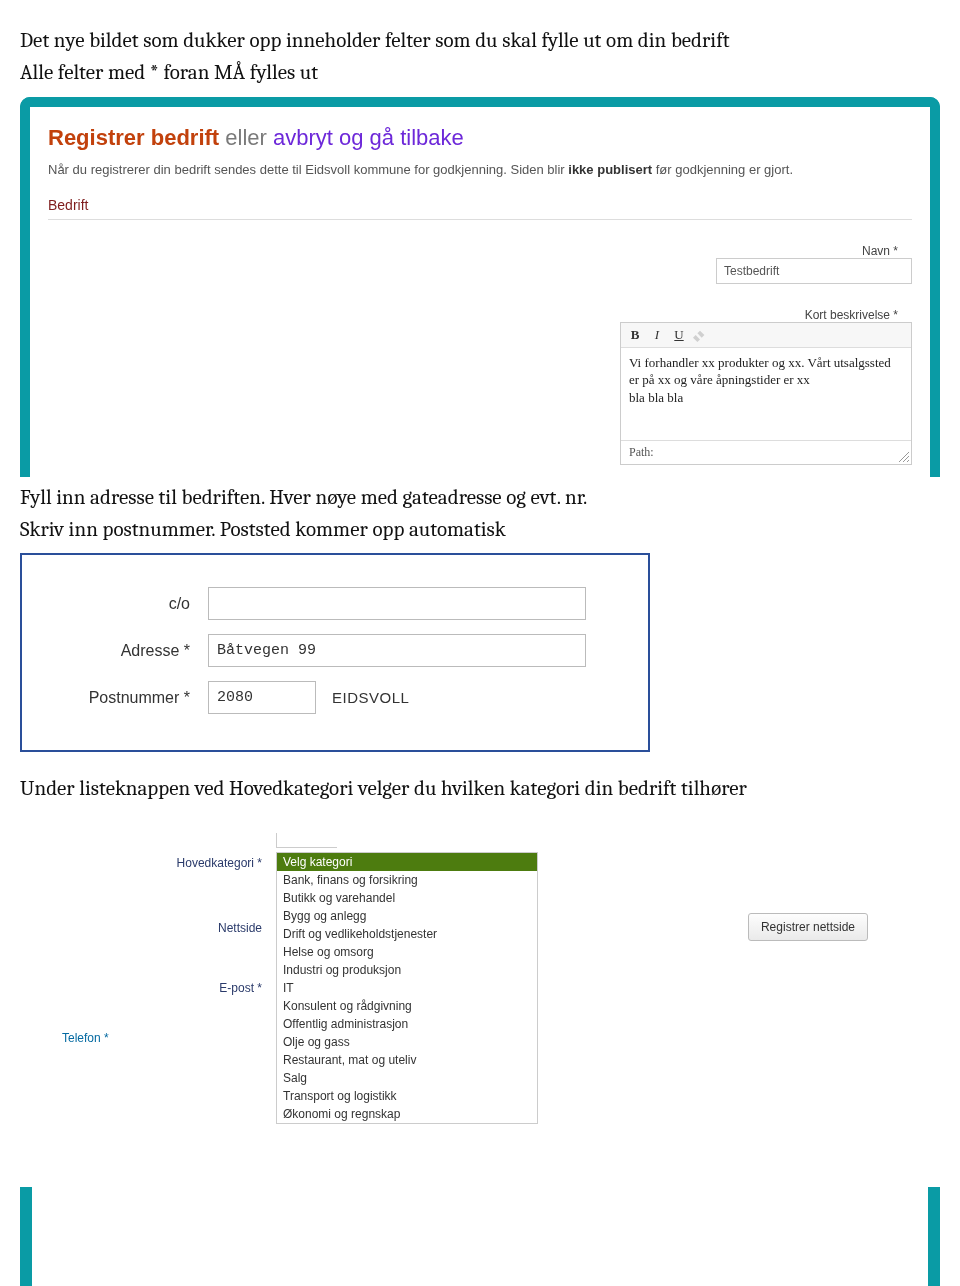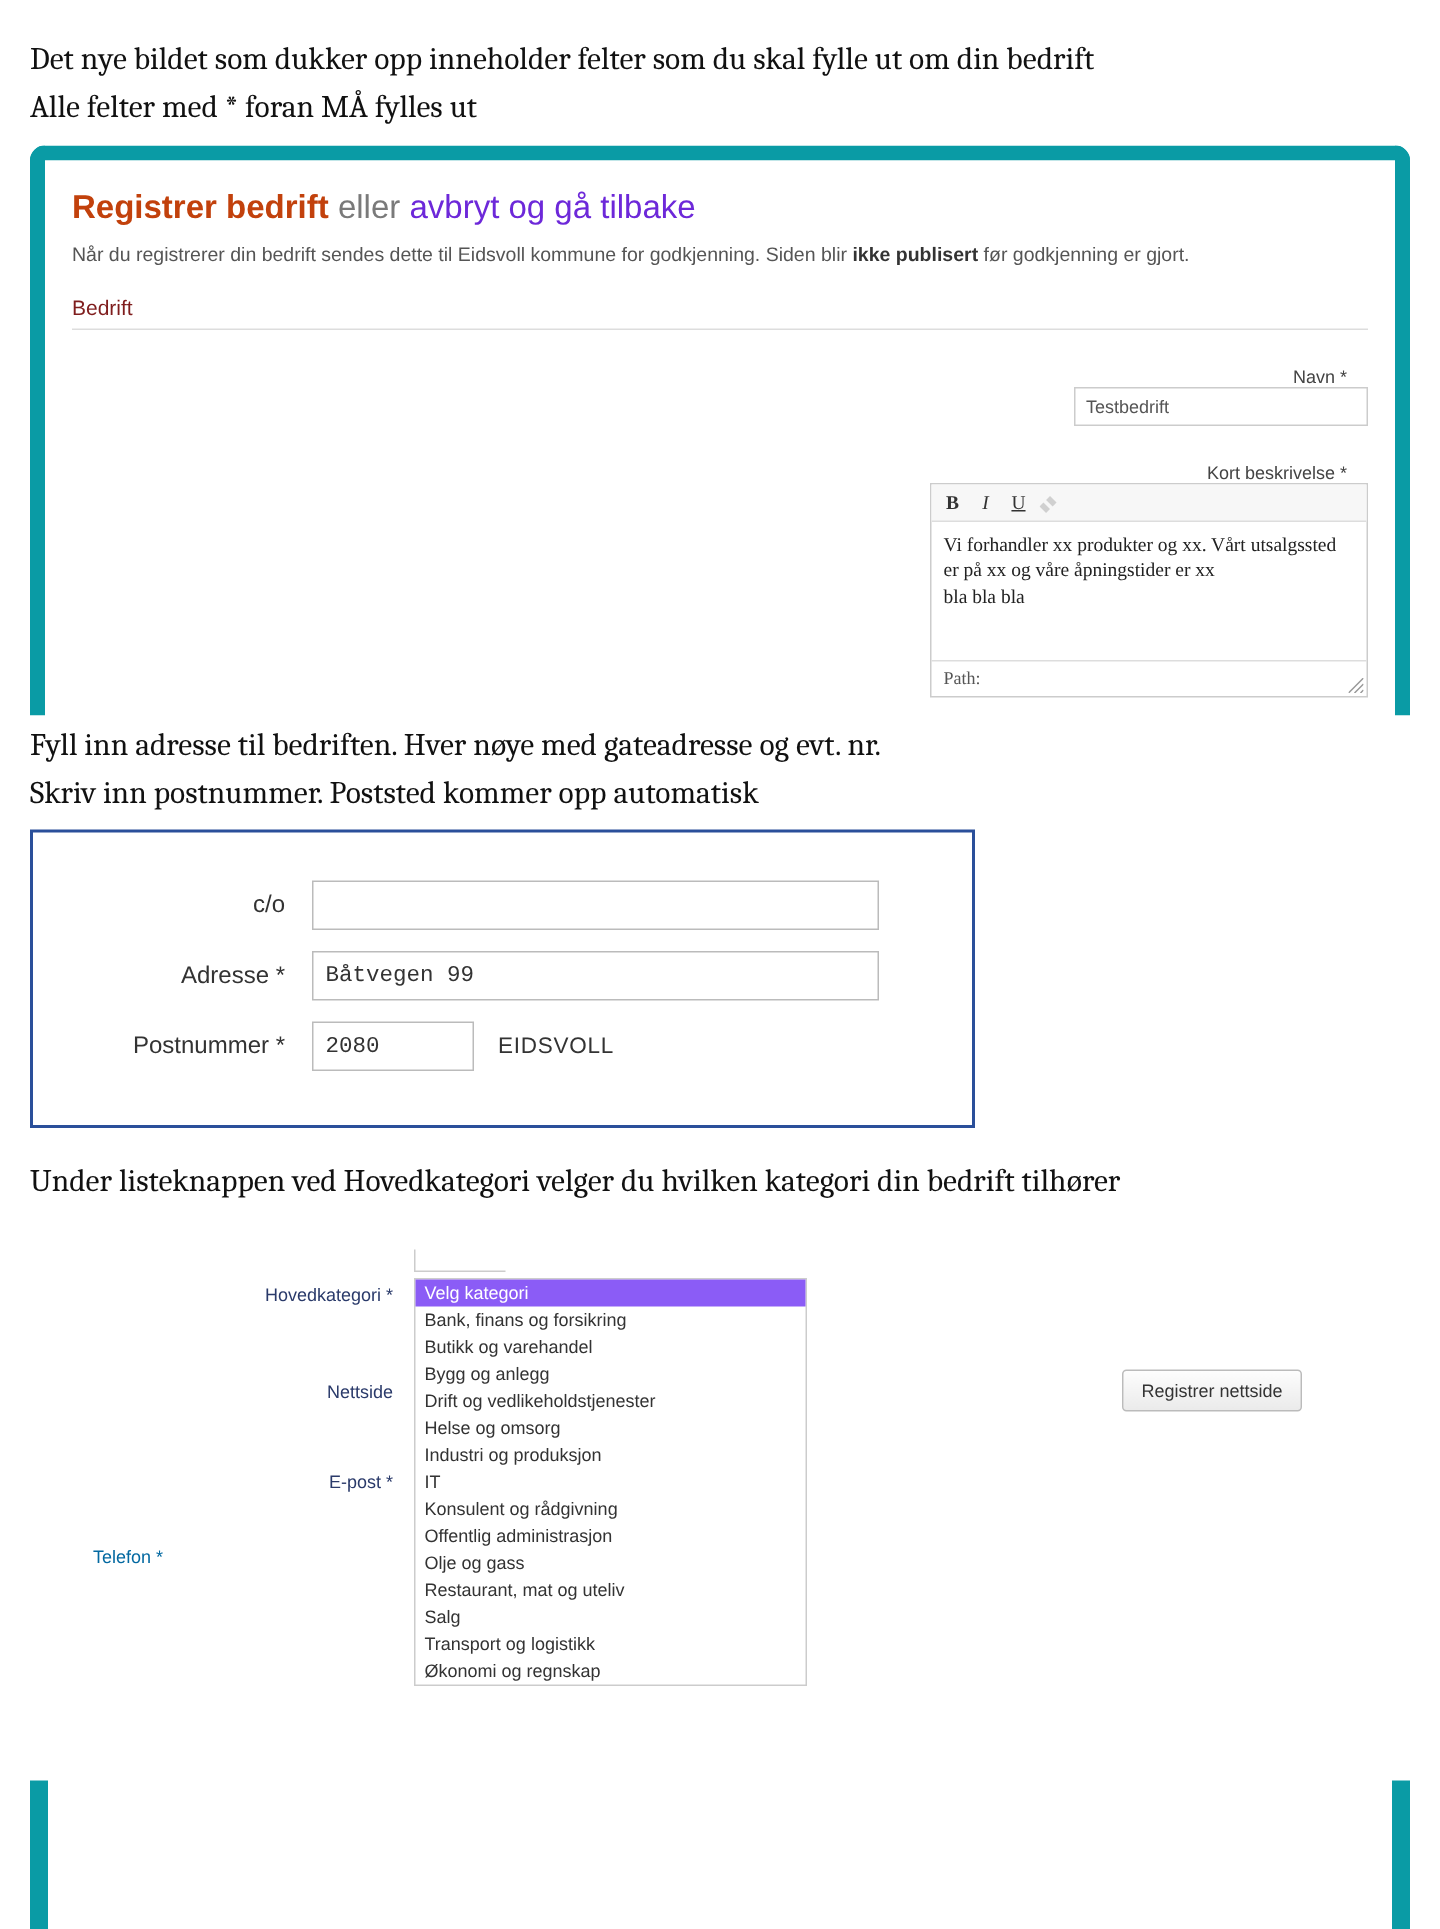--- a/index.html
+++ b/index.html
@@ -199,21 +199,21 @@
     background: #fff;
     border: 1px solid #ccc;
     font-size: 12px;
     color: #333;
   }
   .select-open .opt {
     padding: 2px 6px;
     white-space: nowrap;
   }
   .select-open .opt.selected {
-    background: #8b5cf6;
+    background: #4d7c0f;
     color: #fff;
   }
   .reg-btn {
     border: 1px solid #bbb;
     border-radius: 3px;
     background: linear-gradient(#fdfdfd,#eaeaea);
     padding: 6px 12px;
     font-size: 12px;
     color: #333;
     cursor: pointer;

